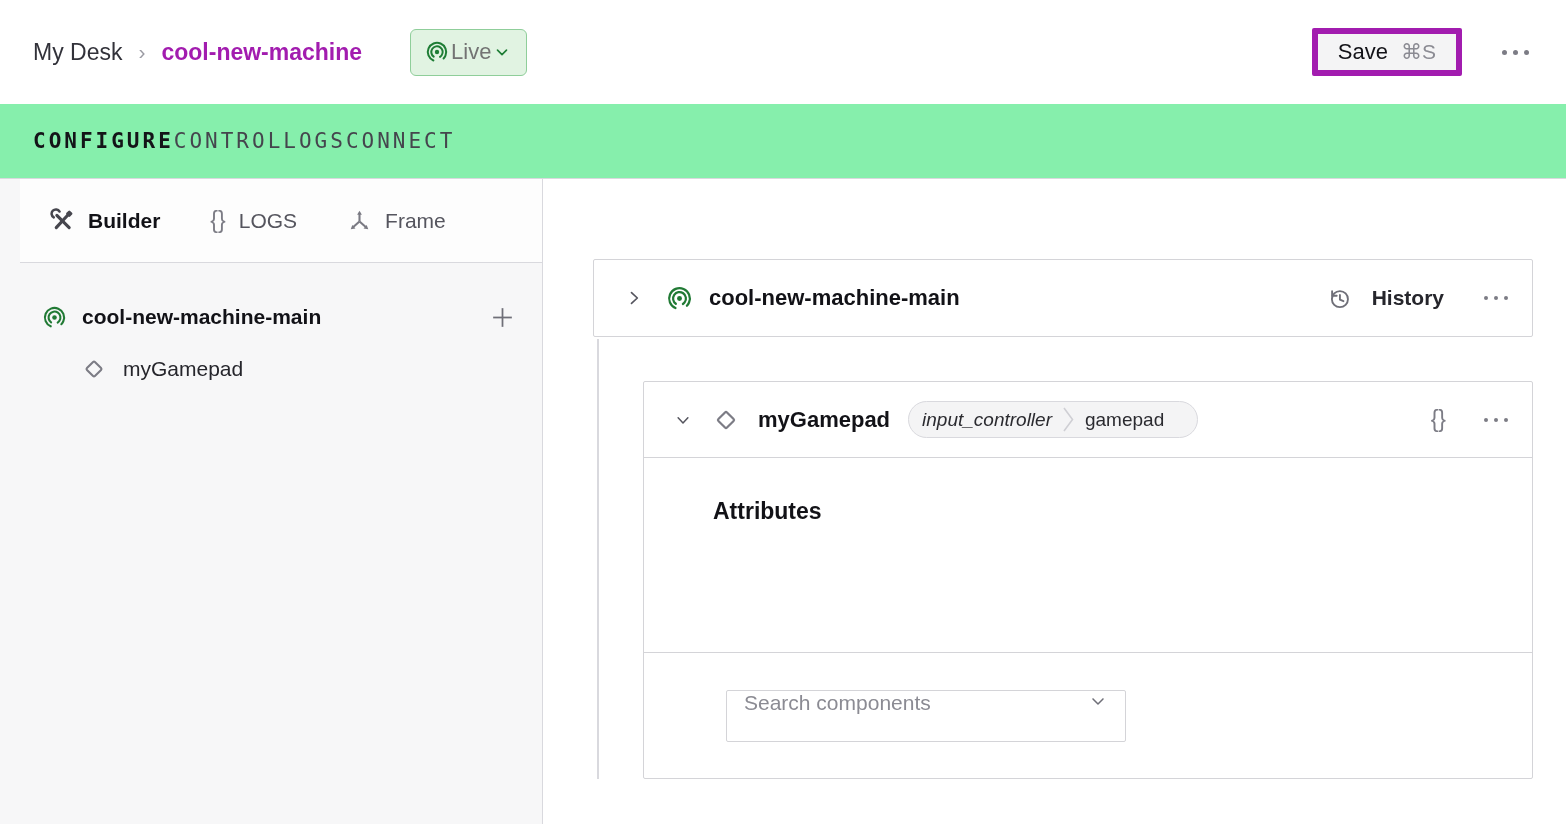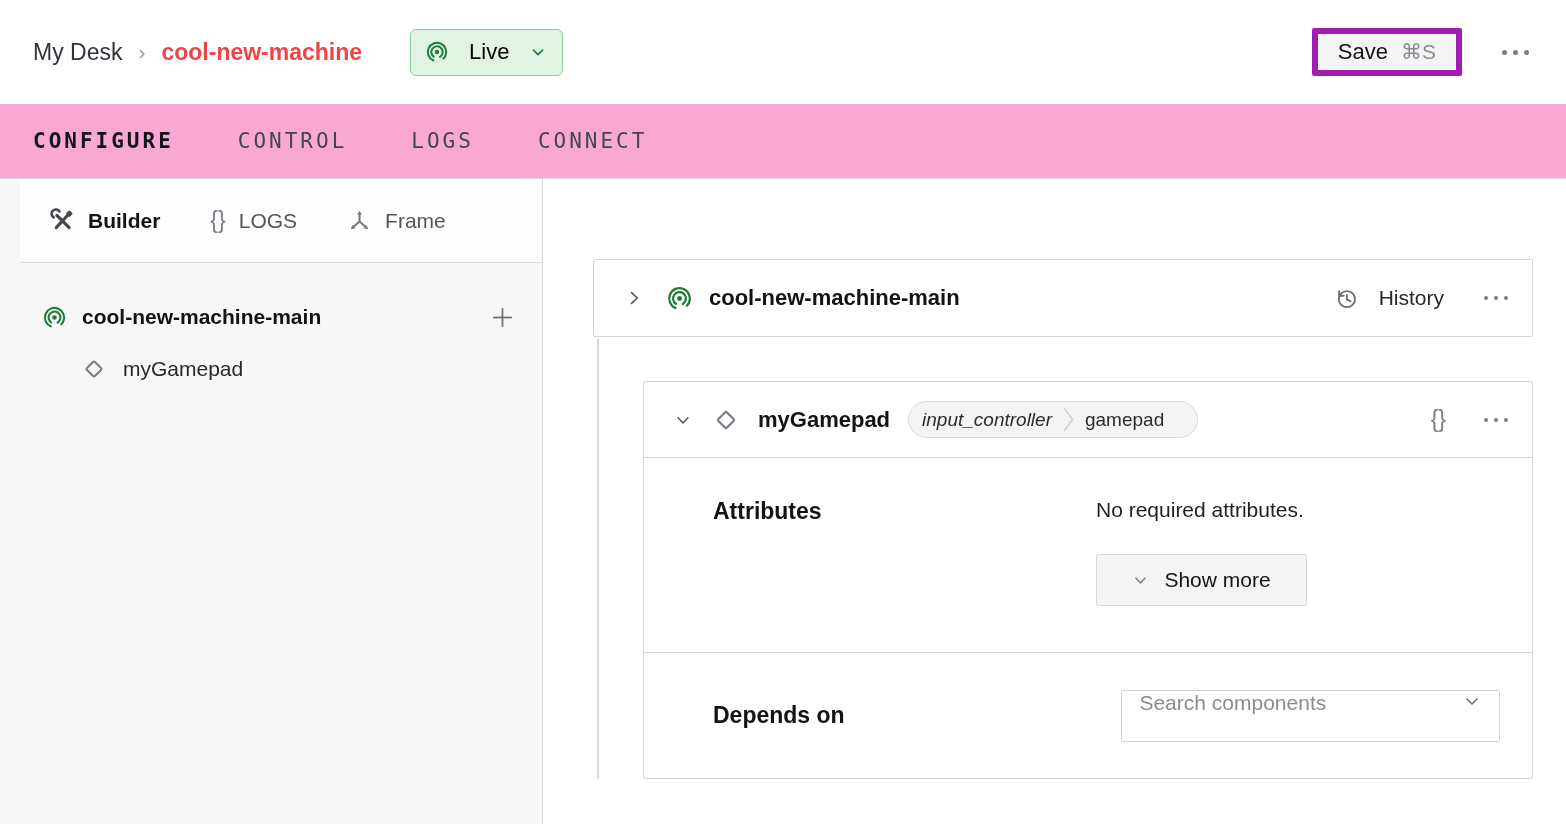--- a/index.html
+++ b/index.html
@@ -15,31 +15,31 @@
   .topbar {
     height: 104px;
     display: flex;
     align-items: center;
     padding: 0 33px;
     background: #ffffff;
   }
   .breadcrumb { display: flex; align-items: center; gap: 16px; font-size: 23px; }
   .crumb-parent { color: #32323a; }
   .crumb-sep { color: #9a9aa2; font-size: 21px; }
-  .crumb-current { font-weight: bold; color: #ef4444; }
+  .crumb-current { font-weight: bold; color: #a21caf; }
 
   .live-badge {
     margin-left: 48px;
-    display: flex; align-items: center; gap: 20px;
+    display: flex; align-items: center; gap: 2px;
     background: #e1f3e2;
     border: 1px solid #8fce9a;
     border-radius: 6px;
     height: 47px;
     padding: 0 15px 0 14px;
-    color: #000000;
+    color: #737373;
     font-size: 22px;
     cursor: pointer;
   }
 
   .save-btn {
     margin-left: auto;
     display: flex; align-items: center; gap: 13px;
     background: #f4f4f5;
     border: 6px solid #a21caf;
     border-radius: 2px;
@@ -52,26 +52,25 @@
   .save-shortcut { color: #8b8b93; font-size: 21px; }
 
   .kebab { display: flex; gap: 6px; align-items: center; cursor: pointer; }
   .kebab .dot { width: 5px; height: 5px; border-radius: 50%; background: #7c7c85; }
   .topbar .kebab { margin-left: 36px; padding: 10px 4px; }
   .kebab.small .dot { width: 4px; height: 4px; }
 
   
   .navbar {
     height: 75px;
-    background: #f9a8d4;
+    background: #86efac;
     border-bottom: 1px solid #d9d9de;
     display: flex;
     align-items: center;
     padding: 0 33px;
-    gap: 64px;
   }
   .nav-tab {
     font-family: "DejaVu Sans Mono", "Liberation Mono", monospace;
     font-size: 21px;
     letter-spacing: 3px;
     color: #45454d;
     cursor: pointer;
   }
   .nav-tab.active { font-weight: bold; color: #141418; }
 
@@ -140,21 +139,21 @@
     height: 78px;
     border: 1px solid #d4d4d8;
     border-radius: 2px;
     background: #fff;
     display: flex;
     align-items: center;
     padding: 0 22px 0 30px;
   }
   .mc-title { font-weight: bold; font-size: 22px; color: #121217; margin-left: 16px; }
   .mc-right { margin-left: auto; display: flex; align-items: center; }
-  .history-btn { display: flex; align-items: center; gap: 20px; cursor: pointer; }
+  .history-btn { display: flex; align-items: center; gap: 20px; cursor: pointer; font-weight: bold; }
   .history-label { font-size: 21px; color: #26262c; }
   .mc-right .kebab { margin-left: 38px; padding: 8px 2px; }
 
   .component-card {
     position: absolute;
     left: 100px; right: 33px; top: 202px;
     border: 1px solid #d4d4d8;
     border-radius: 2px;
     background: #fff;
   }
@@ -395,37 +394,25 @@
           <div class="kebab small">
             <span class="dot"></span>
               <span class="dot"></span>
               <span class="dot"></span>
           </div>
         </div>
       </div>
 
       <div class="cc-section-attrs">
         <div class="row-label">Attributes</div>
-        <div class="attrs-value">
-          <div class="attrs-empty">No required attributes.</div>
-          <button class="show-more-btn">
-            <span>
-              <svg width="17" height="17" viewBox="0 0 24 24" fill="none">
-                <polyline points="5.5,8.5 12,15.5 18.5,8.5" stroke="#7c7c85" stroke-width="2" stroke-linecap="round" stroke-linejoin="round"></polyline>
-              </svg>
-            </span>
-            <span>Show more</span>
-          </button>
-        </div>
       </div>
 
       <div class="cc-divider"></div>
 
       <div class="cc-section-depends">
-        <div class="row-label">Depends on</div>
         <div class="depends-select">
           <span>Search components</span>
           <span class="sel-chevron">
             <svg width="20" height="20" viewBox="0 0 24 24" fill="none">
               <polyline points="6,9.5 12,15.5 18,9.5" stroke="#6f6f78" stroke-width="1.8" stroke-linecap="round" stroke-linejoin="round"></polyline>
             </svg>
           </span>
         </div>
       </div>
     </div>

